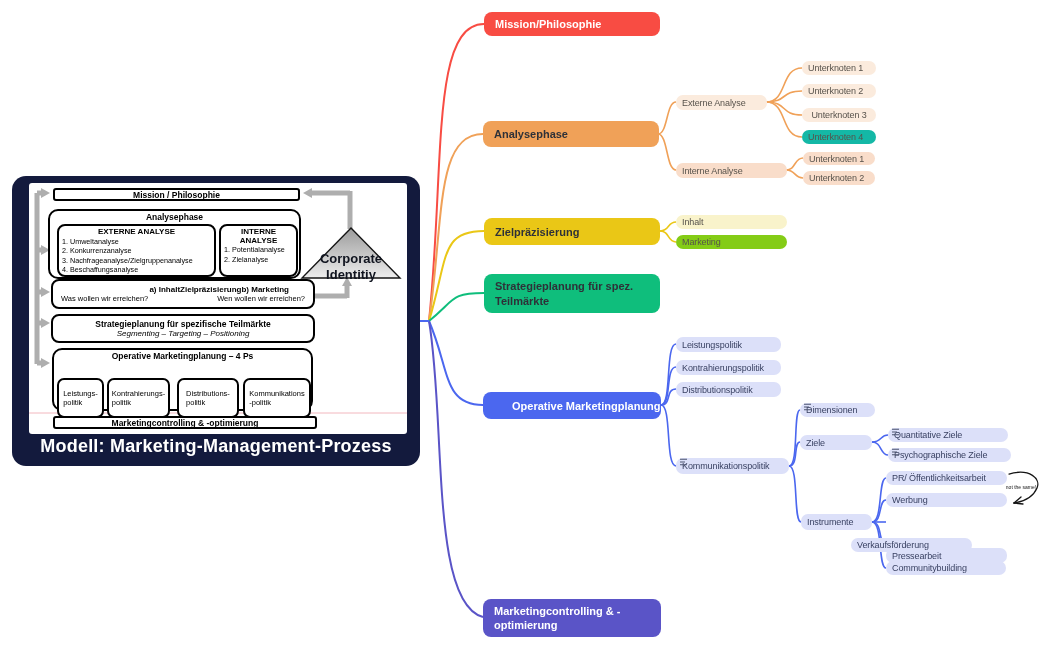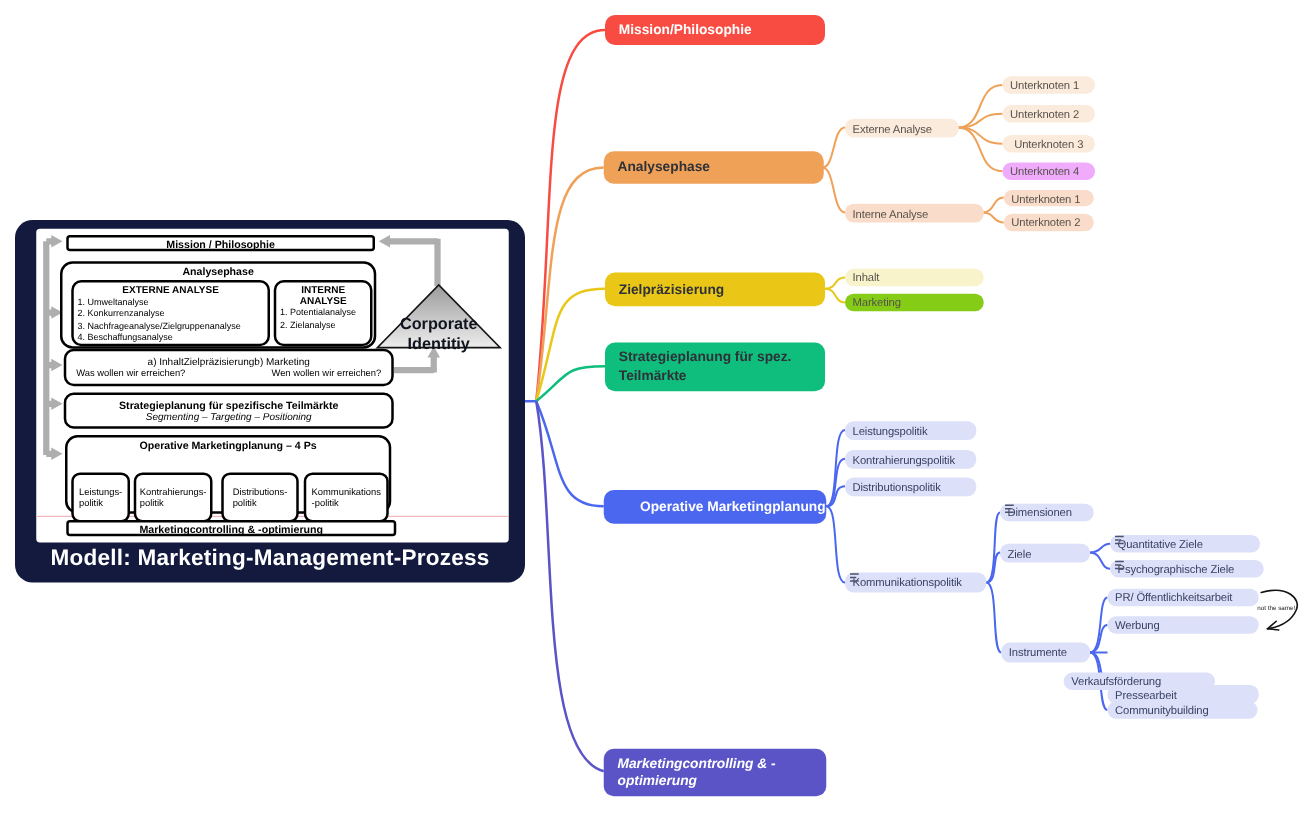--- a/index.html
+++ b/index.html
@@ -136,21 +136,21 @@
         <div style="width:100%;padding:1px 3px;font-size:7.2px;line-height:9.6px">
           <div style="text-align:center;font-weight:bold;font-size:8px;line-height:9px">INTERNE ANALYSE</div>
           <div>1. Potentialanalyse</div>
           <div>2. Zielanalyse</div>
         </div>
       </div>
 
       <div class="ftitle" style="left:287px;top:68px;width:70px;font-size:13px;line-height:1.2;color:#10141F;z-index:3">Corporate Identitiy</div>
 
       <div class="fbox" style="left:22px;top:96px;width:264px;height:30px;border-radius:8px;flex-direction:column;justify-content:center">
-        <div style="width:100%;display:flex;justify-content:center;padding:0 24px;box-sizing:border-box;font-size:8px;font-weight:normal">
+        <div style="width:100%;display:flex;justify-content:flex-end;padding:0 24px;box-sizing:border-box;font-size:8px;font-weight:bold">
           <span>a) Inhalt</span>
           <span>Zielpräzisierung</span>
           <span>b) Marketing</span>
         </div>
         <div style="width:100%;display:flex;justify-content:space-between;padding:0 8px;box-sizing:border-box;font-size:7.5px">
           <span>Was wollen wir erreichen?</span>
           <span>Wen wollen wir erreichen?</span>
         </div>
       </div>
 
@@ -188,21 +188,21 @@
   </div>
   <div class="node sub t-warm" style="left: 802px; top: 61px; width: 74px; height: 14px; background: rgb(251, 235, 221);">
     <span>Unterknoten 1</span>
   </div>
   <div class="node sub t-warm" style="left: 802px; top: 84px; width: 74px; height: 14px; background: rgb(251, 235, 221);">
     <span>Unterknoten 2</span>
   </div>
   <div class="node sub t-warm" style="left: 802px; top: 108px; width: 74px; height: 14px; background: rgb(251, 235, 221); justify-content: center;">
     <span>Unterknoten 3</span>
   </div>
-  <div class="node sub t-warm" style="left: 802px; top: 130px; width: 74px; height: 14px; background: #f0abfc;">
+  <div class="node sub t-warm" style="left: 802px; top: 130px; width: 74px; height: 14px; background: #14b8a6;">
     <span>Unterknoten 4</span>
   </div>
 
   <div class="node sub t-warm" style="left: 676px; top: 163px; width: 111px; height: 15px; background: rgb(249, 221, 202);">
     <span>Interne Analyse</span>
   </div>
   <div class="node sub t-warm" style="left: 803px; top: 152px; width: 72px; height: 13px; background: rgb(249, 221, 202);">
     <span>Unterknoten 1</span>
   </div>
   <div class="node sub t-warm" style="left: 803px; top: 171px; width: 72px; height: 14px; background: rgb(249, 221, 202);">
@@ -276,19 +276,19 @@
   <div class="node sub t-blue" style="left: 886px; top: 515px; width: 121px; height: 15px; background: rgb(220, 224, 249); margin-top: 33px;">
     <span>Pressearbeit</span>
   </div>
   <div class="node sub t-blue" style="left: 851px; top: 538px; width: 121px; height: 14px; background: rgb(220, 224, 249);">
     <span>Verkaufsförderung</span>
   </div>
   <div class="node sub t-blue" style="left: 886px; top: 561px; width: 120px; height: 14px; background: rgb(220, 224, 249);">
     <span>Communitybuilding</span>
   </div>
 
-  <div class="node main t-white wrap" style="left: 483px; top: 599px; width: 178px; height: 38px; background: rgb(90, 84, 199); font-style: italic;">
+  <div class="node main t-white wrap" style="left: 483px; top: 599px; width: 178px; height: 38px; background: rgb(90, 84, 199);">
     <span class="wrap">Marketingcontrolling &amp; -
 optimierung</span>
   </div>
 
   <div id="annotation-text">not the same!</div>
 </div>
 
 </body></html>

